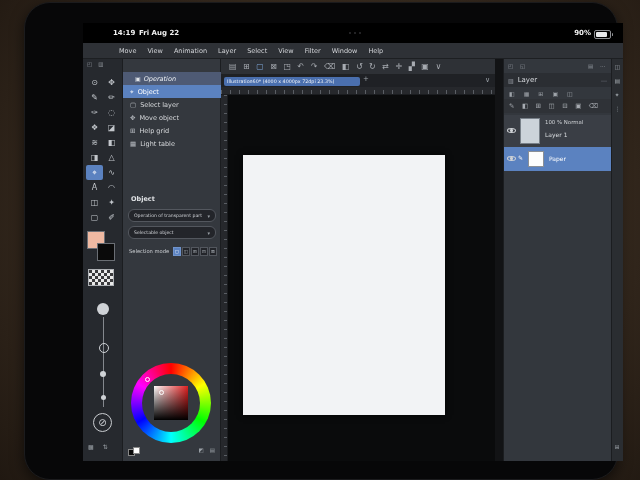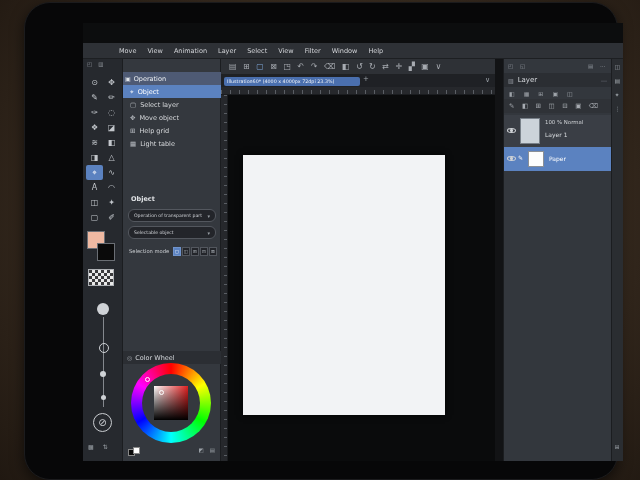--- a/index.html
+++ b/index.html
@@ -37,21 +37,21 @@
   .knob.outline{background:transparent;border:1px solid #cfd2d6;}
   #rotbtn{position:absolute;left:10px;top:354px;width:19px;height:19px;border:1.5px solid #c9ccd0;border-radius:50%;
           display:flex;align-items:center;justify-content:center;font-size:10px;color:#c9ccd0;box-sizing:border-box;}
   .stripfoot{position:absolute;left:5px;top:384px;display:flex;gap:9px;}
   .stripfoot span{font-size:6px;color:#9aa0a6;}
   
   #leftpanel{position:absolute;left:40px;top:0;width:98px;height:402px;background:#34383e;border-right:1px solid #1b1d20;box-sizing:border-box;}
   .phead{position:absolute;left:0;width:98px;height:13px;background:#2b2e33;display:flex;align-items:center;gap:3px;padding-left:4px;box-sizing:border-box;}
   .phead .ic{font-size:6px;color:#9ba0a7;}
   .phead .tt{font-size:6.5px;color:#d2d5d9;}
-  .grouprow{position:absolute;left:0;top:13px;width:98px;height:13px;background:#4e5a74;display:flex;align-items:center;gap:3px;padding-left:2px;box-sizing:border-box;}
+  .grouprow{position:absolute;left:0;top:13px;width:98px;height:13px;background:#4e5a74;display:flex;align-items:center;gap:3px;padding-left:12px;box-sizing:border-box;font-style:italic;}
   .grouprow .ic{font-size:6px;color:#dfe3e8;}
   .grouprow .tt{font-size:6.5px;color:#eef1f4;}
   .strow{position:absolute;left:0;width:98px;height:13px;display:flex;align-items:center;gap:4px;padding-left:7px;box-sizing:border-box;}
   .strow .ic{font-size:6.5px;color:#b9bdc3;}
   .strow .tt{font-size:6.5px;color:#d8dadd;}
   .strow.sel{background:#5b82c0;}
   .strow.sel .tt,.strow.sel .ic{color:#fff;}
   .toolname{position:absolute;left:8px;top:136px;font-size:6.5px;font-weight:bold;color:#e1e3e6;}
   .dd{position:absolute;left:5px;width:88px;height:13px;background:#23252a;border:1px solid #53575e;border-radius:6px;
       display:flex;align-items:center;justify-content:space-between;padding:0 5px;box-sizing:border-box;}
@@ -119,20 +119,31 @@
   
   #rightstrip{position:absolute;left:528px;top:0;width:12px;height:402px;background:#2a2d31;border-left:1px solid #1b1d20;box-sizing:border-box;}
   #rightstrip span{position:absolute;left:2.5px;font-size:6px;color:#9aa0a6;}
 </style>
 </head>
 <body>
 
 <div id="ipad">
   <div id="screen">
 
+    <div id="statusbar">
+      <span class="t abs" style="left:30px;">14:19</span>
+      <span class="t abs" style="left:56px;">Fri Aug 22</span>
+      <div class="camdots">
+          <i></i>
+          <i></i>
+          <i></i>
+        </div>
+      <span class="t abs" style="right:32px;">90%</span>
+      <div class="bat"></div>
+    </div>
 
     <div id="menubar">
       <span>Move</span>
       <span>View</span>
       <span>Animation</span>
       <span>Layer</span>
       <span>Select</span>
       <span>View</span>
       <span>Filter</span>
       <span>Window</span>
@@ -224,24 +235,20 @@
           <span class="lbl">Selection mode</span>
           <div class="segs">
             <span class="sel">▢</span>
             <span>◫</span>
             <span>⊞</span>
             <span>⊟</span>
             <span>⊠</span>
           </div>
         </div>
 
-        <div class="phead" style="top:292px;">
-          <span class="ic">◎</span>
-          <span class="tt">Color Wheel</span>
-        </div>
         <div class="wheel"></div>
         <div class="wheelhole"></div>
         <div class="svbox"></div>
         <div class="huemark"></div>
         <div class="svmark"></div>
         <div class="cwfoot-sw">
           <i style="left:0;top:2px;background:#0a0a0a;"></i>
             <i style="left:5px;top:0;background:#fdfdfd;"></i>
         </div>
         <div class="cwfoot-ic">

